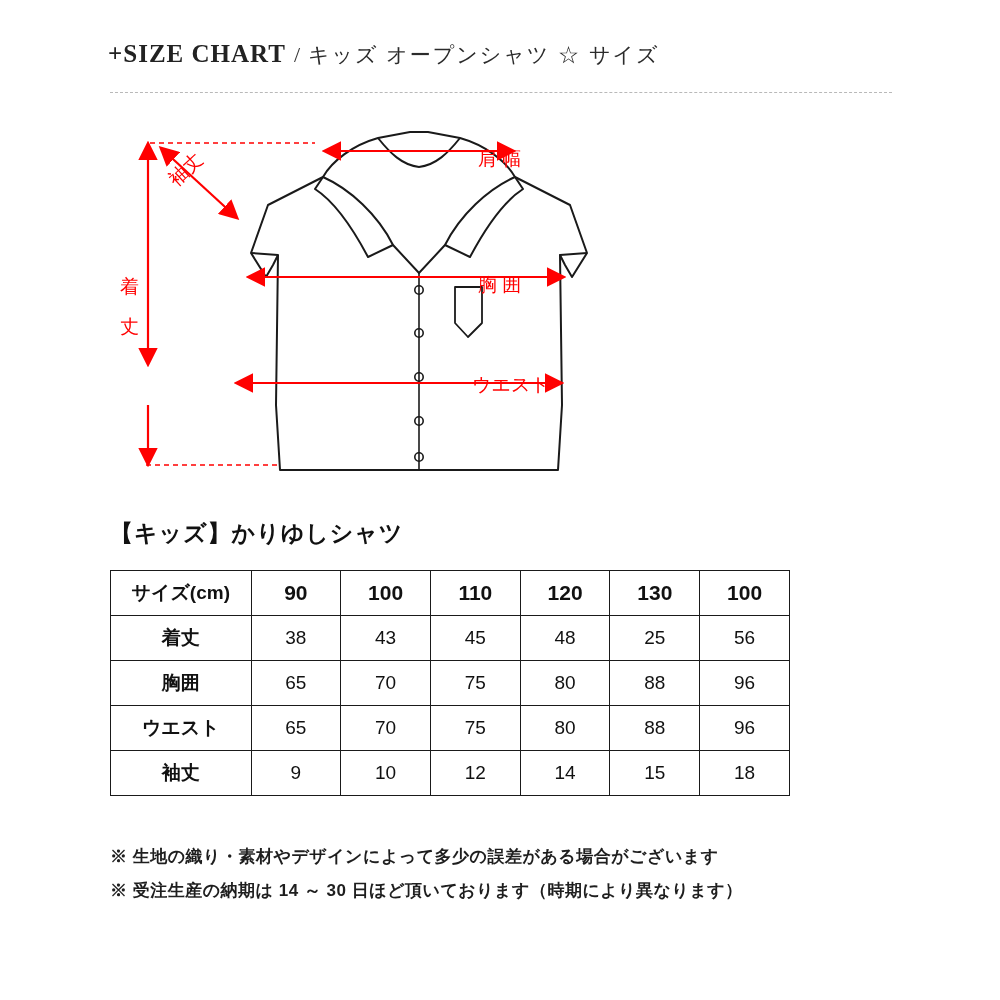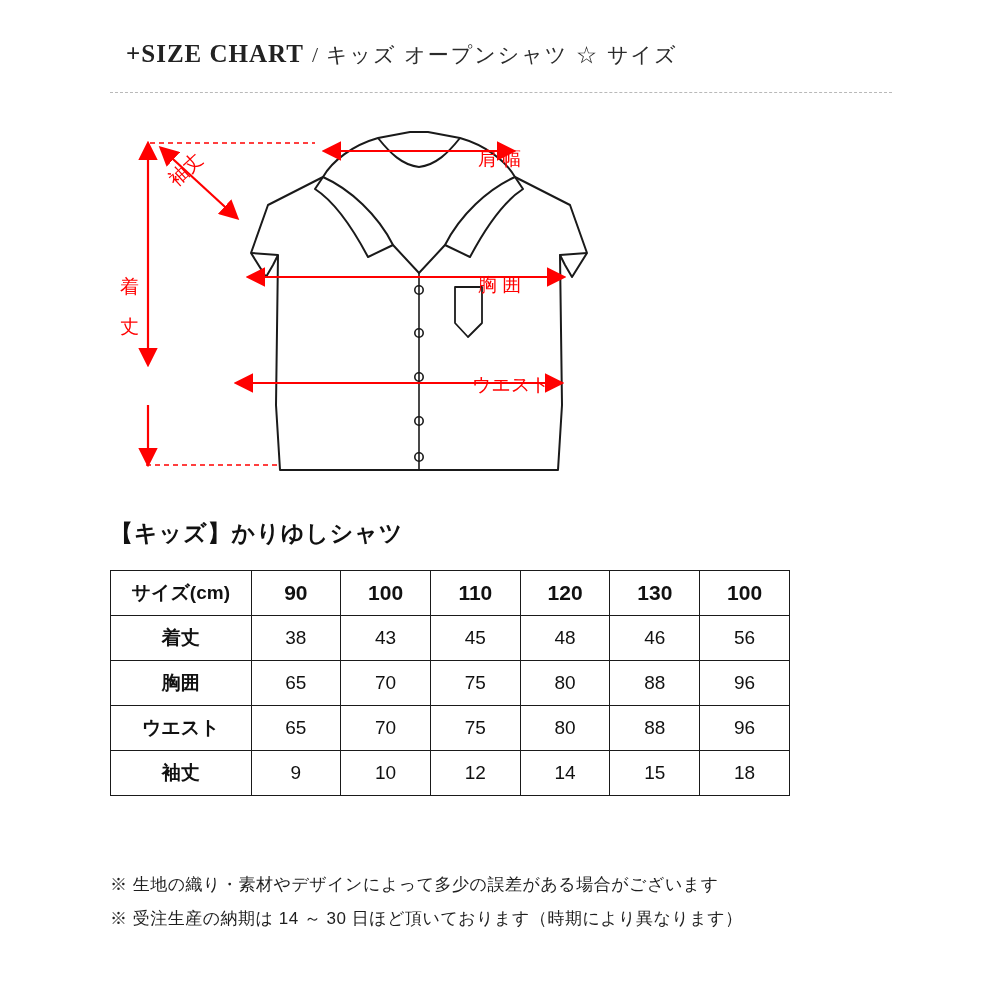--- a/index.html
+++ b/index.html
@@ -18,21 +18,21 @@
   .page {
     position: absolute;
     left: 0; top: 0;
     width: 1000px;
     height: 1000px;
   }
 
   
   .header {
     position: absolute;
-    left: 126px;
+    left: 108px;
     top: 40px;
     width: 800px;
     white-space: nowrap;
   }
   .header .title-main {
     font-family: "Liberation Serif", serif;
     font-weight: bold;
     font-size: 25px;
     letter-spacing: 1px;
     color: #222;
@@ -106,22 +106,23 @@
     font-weight: bold;
     font-size: 19px;
     width: 140px;
   }
   table.size-table col.label-col { width: 140px; }
   table.size-table col.data-col { width: 90px; }
 
   .notes {
     position: absolute;
     left: 110px;
-    top: 868px;
+    top: 840px;
     width: 800px;
+    font-weight: bold;
   }
   .note-line {
     font-size: 17px;
     color: #1e1e1e;
     letter-spacing: 0.5px;
     line-height: 34px;
     white-space: nowrap;
   }
 </style>
 </head>
@@ -221,21 +222,21 @@
         <th>100</th>
       </tr>
     </thead>
     <tbody>
       <tr>
         <th>着丈</th>
         <td>38</td>
         <td>43</td>
         <td>45</td>
         <td>48</td>
-        <td>46</td>
+        <td>25</td>
         <td>56</td>
       </tr>
       <tr>
         <th>胸囲</th>
         <td>65</td>
         <td>70</td>
         <td>75</td>
         <td>80</td>
         <td>88</td>
         <td>96</td>

